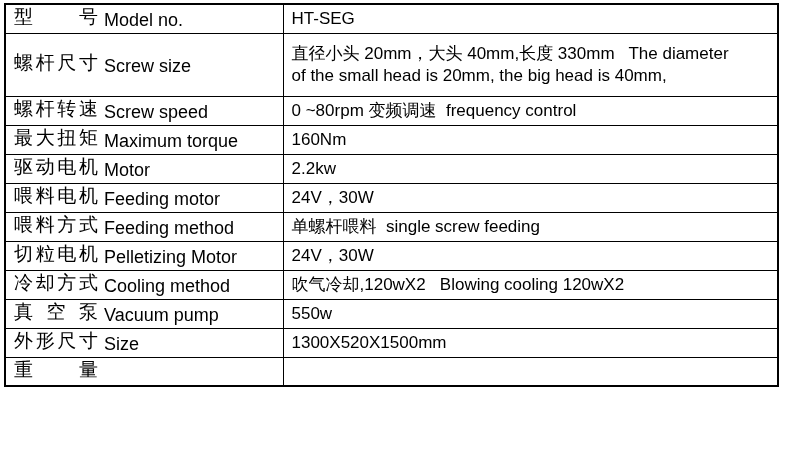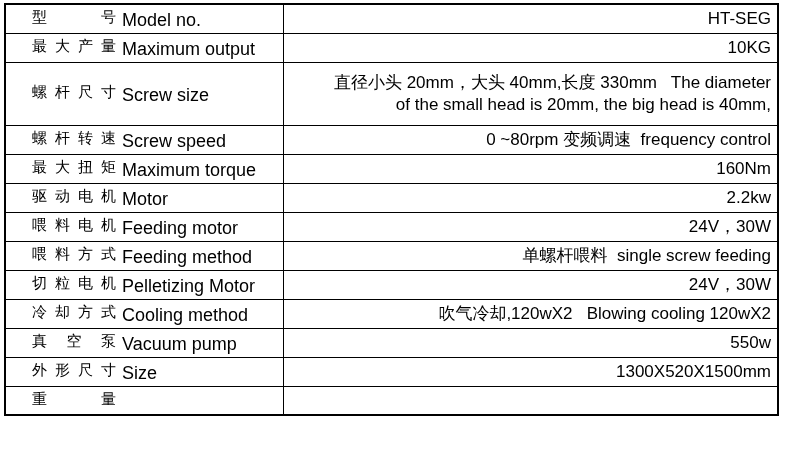--- a/index.html
+++ b/index.html
@@ -30,60 +30,52 @@
   }
   .spec-table tr { height: 25px; }
   .spec-table tr.tall { height: 63px; }
   td.label-cell {
     font-size: 16.5px;
     white-space: nowrap;
   }
   .cn-label {
     display: inline-block;
     width: 84px;
-    font-size: 15px;
+    font-size: 19px;
     line-height: 22px;
     text-align: justify;
     text-align-last: justify;
     vertical-align: -2px;
     margin-right: 6px;
     overflow: hidden;
-    margin-left: 18px;
   }
   .en-label {
     font-size: 18px;
   }
   td.value-cell {
     font-size: 17px;
   }
   .value-line {
     white-space: pre-wrap;
     line-height: 22px;
-    text-align: right;
   }
 </style>
 </head>
 <body>
 
 <table class="spec-table">
   <colgroup>
     <col style="width:278px">
     <col style="width:495px">
   </colgroup>
   <tbody>
     <tr>
       <td class="label-cell"><span class="cn-label">型号</span><span class="en-label">Model no.</span></td>
       <td class="value-cell">
           <div class="value-line">HT-SEG</div>
-        </td>
-    </tr>
-    <tr>
-      <td class="label-cell"><span class="cn-label">最大产量</span><span class="en-label">Maximum output</span></td>
-      <td class="value-cell">
-          <div class="value-line">10KG</div>
         </td>
     </tr>
     <tr class="tall">
       <td class="label-cell"><span class="cn-label">螺杆尺寸</span><span class="en-label">Screw size</span></td>
       <td class="value-cell">
           <div class="value-line">直径小头 20mm，大头 40mm,长度 330mm   The diameter</div>
           <div class="value-line">of the small head is 20mm, the big head is 40mm,</div>
         </td>
     </tr>
     <tr>

